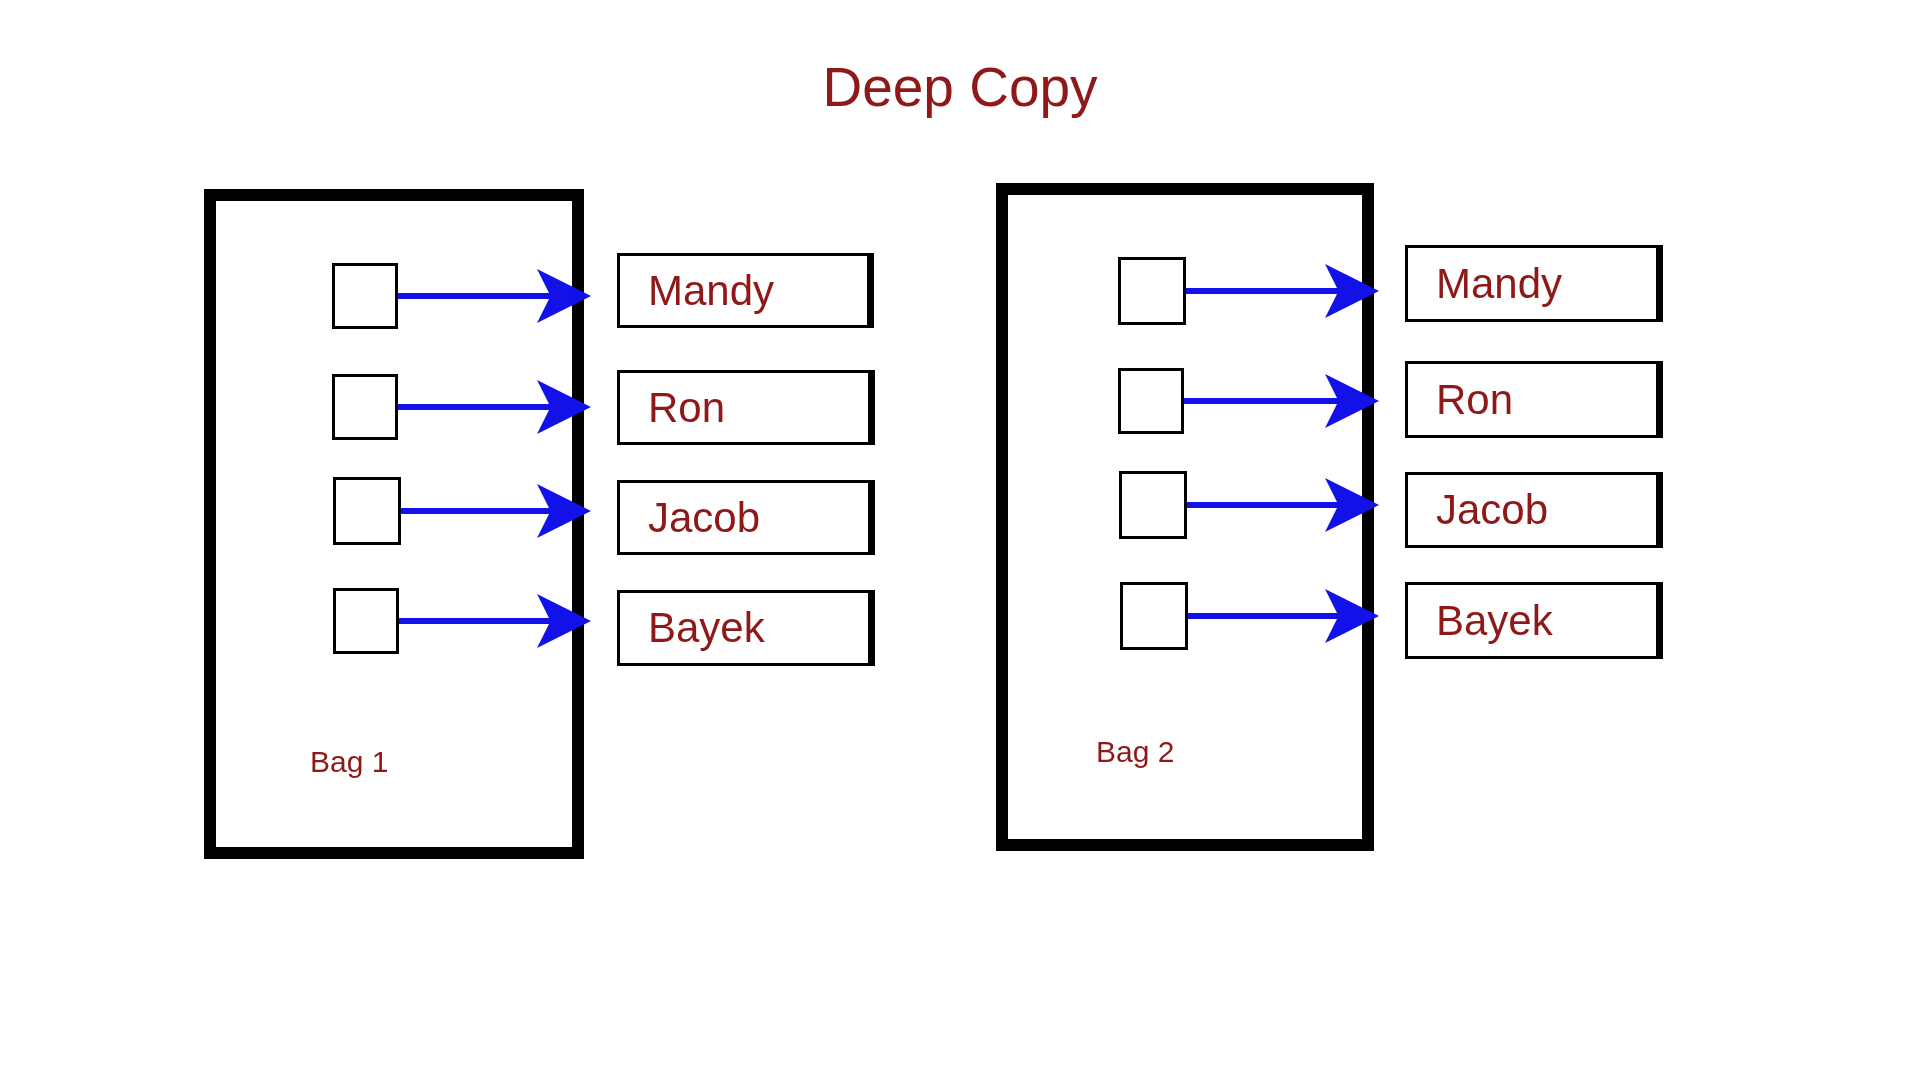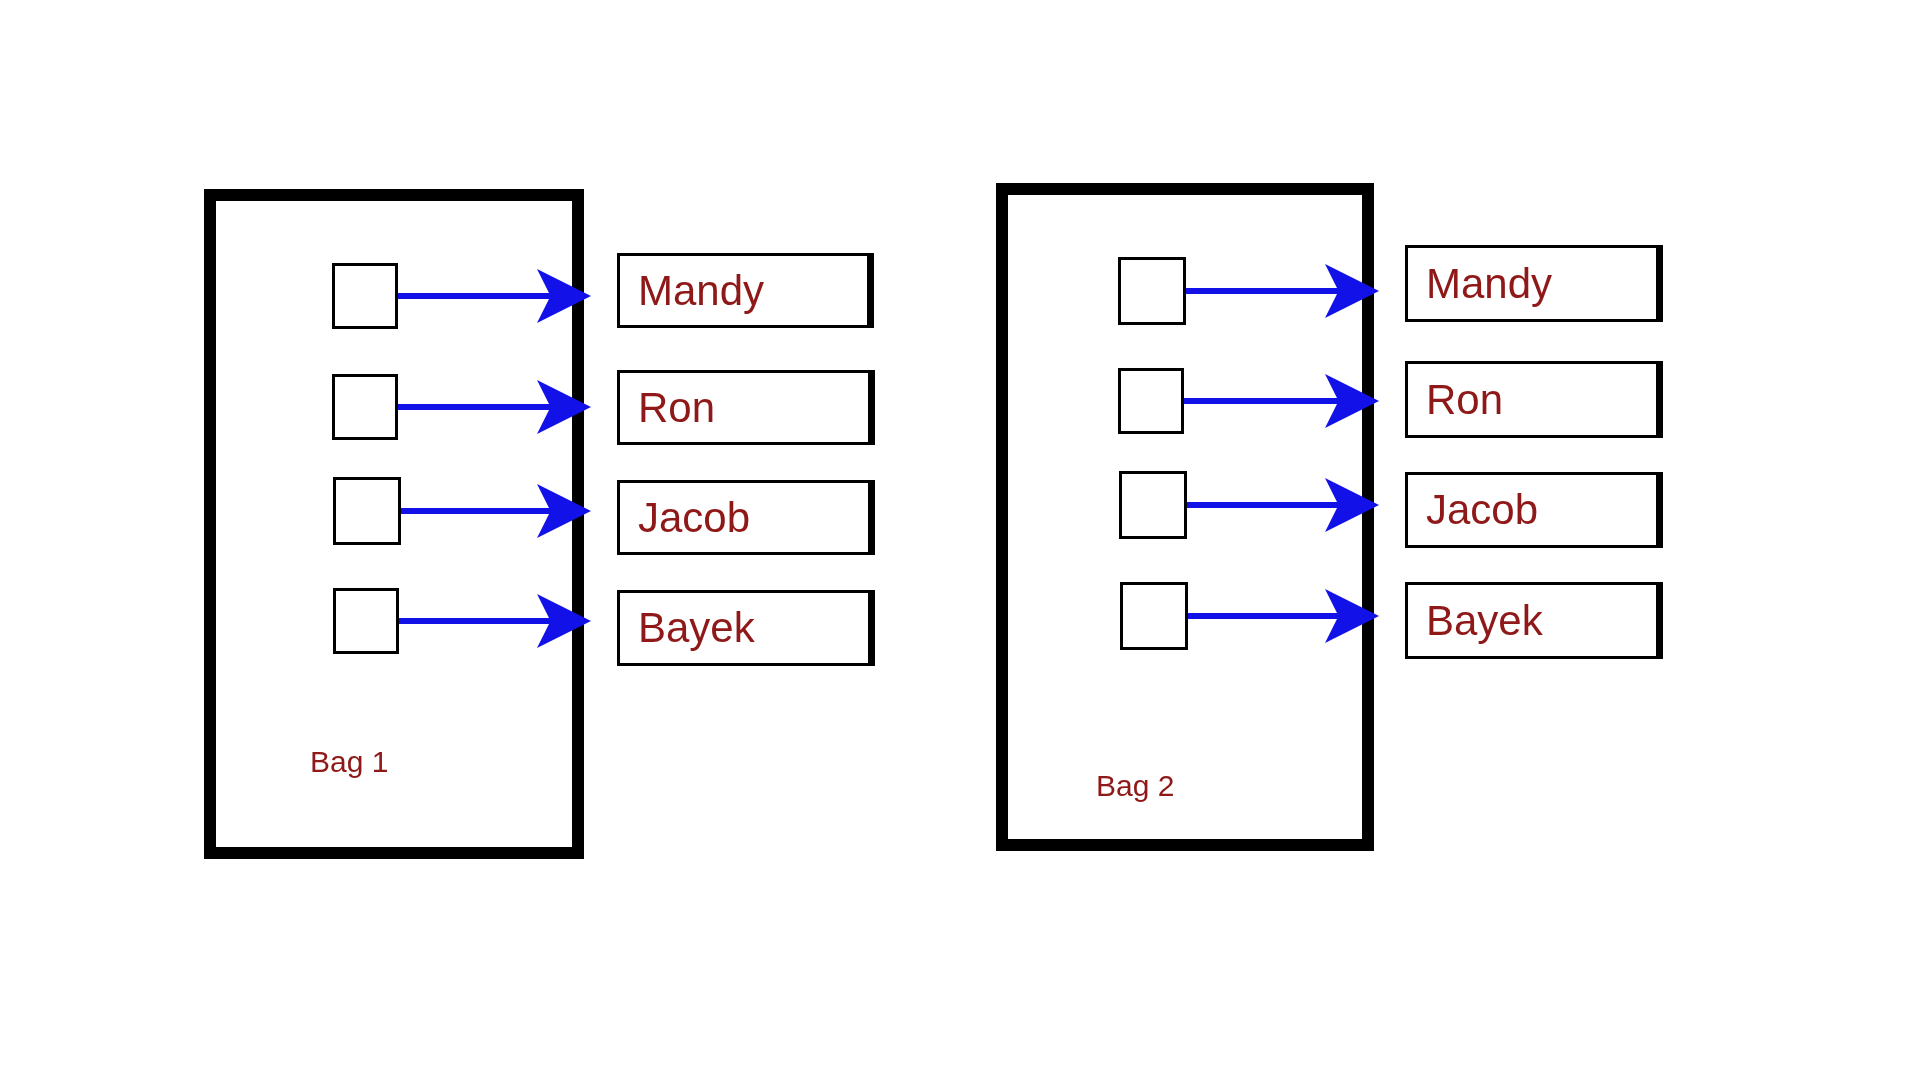--- a/index.html
+++ b/index.html
@@ -44,35 +44,36 @@
     background: #fff;
   }
   .value-box {
     position: absolute;
     border: 3px solid #000;
     border-right-width: 7px;
     box-sizing: border-box;
     background: #fff;
     display: flex;
     align-items: center;
-    padding-left: 18px;
+    padding-left: 28px;
     font-size: 42px;
     font-weight: 400;
     color: #8f1818;
   }
   svg.arrow {
     position: absolute;
     overflow: visible;
   }
 </style>
 </head>
 <body>
 
 <div class="canvas">
 
+  <div class="title">Deep Copy</div>
 
   <div class="bag" style="left:204px; top:189px; width:380px; height:670px;"></div>
   <div class="bag-label" style="left:310px; top:745px;">Bag 1</div>
 
   <div class="slot" style="left:332px; top:263px; width:66px; height:66px;"></div>
   <div class="slot" style="left:332px; top:374px; width:66px; height:66px;"></div>
   <div class="slot" style="left:333px; top:477px; width:68px; height:68px;"></div>
   <div class="slot" style="left:333px; top:588px; width:66px; height:66px;"></div>
 
   <div class="value-box" style="left:617px; top:253px; width:257px; height:75px;">
@@ -82,21 +83,21 @@
     <span>Ron</span>
   </div>
   <div class="value-box" style="left:617px; top:480px; width:258px; height:75px;">
     <span>Jacob</span>
   </div>
   <div class="value-box" style="left:617px; top:590px; width:258px; height:76px;">
     <span>Bayek</span>
   </div>
 
   <div class="bag" style="left:996px; top:183px; width:378px; height:668px;"></div>
-  <div class="bag-label" style="left:1096px; top:735px;margin-top:34px;">Bag 2</div>
+  <div class="bag-label" style="left:1096px; top:735px;">Bag 2</div>
 
   <div class="slot" style="left:1118px; top:257px; width:68px; height:68px;"></div>
   <div class="slot" style="left:1118px; top:368px; width:66px; height:66px;"></div>
   <div class="slot" style="left:1119px; top:471px; width:68px; height:68px;"></div>
   <div class="slot" style="left:1120px; top:582px; width:68px; height:68px;"></div>
 
   <div class="value-box" style="left:1405px; top:245px; width:258px; height:77px;">
     <span>Mandy</span>
   </div>
   <div class="value-box" style="left:1405px; top:361px; width:258px; height:77px;">

